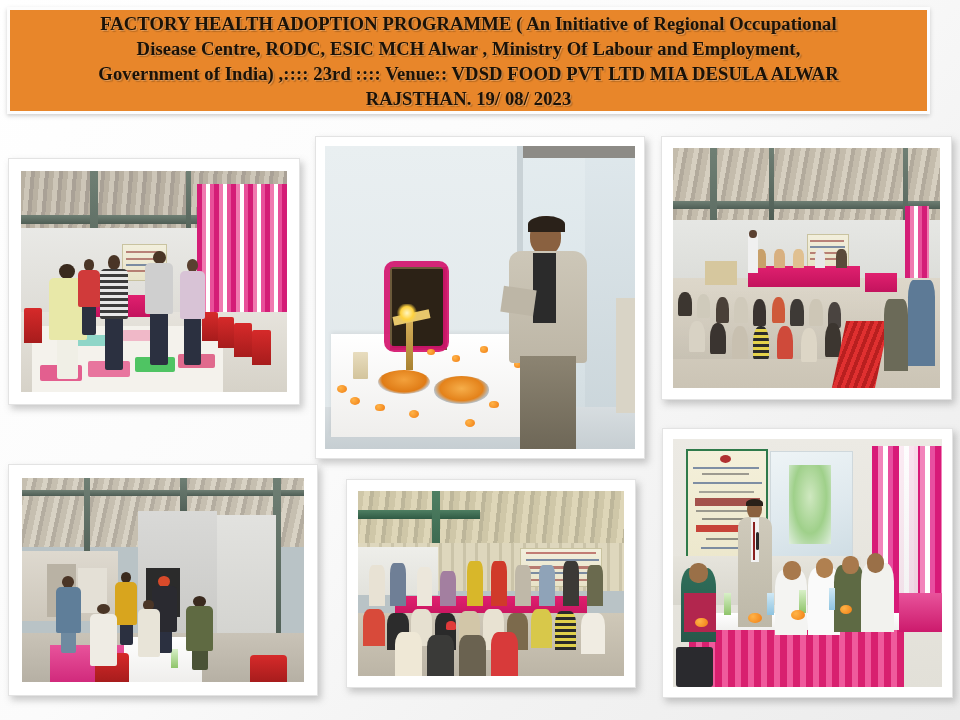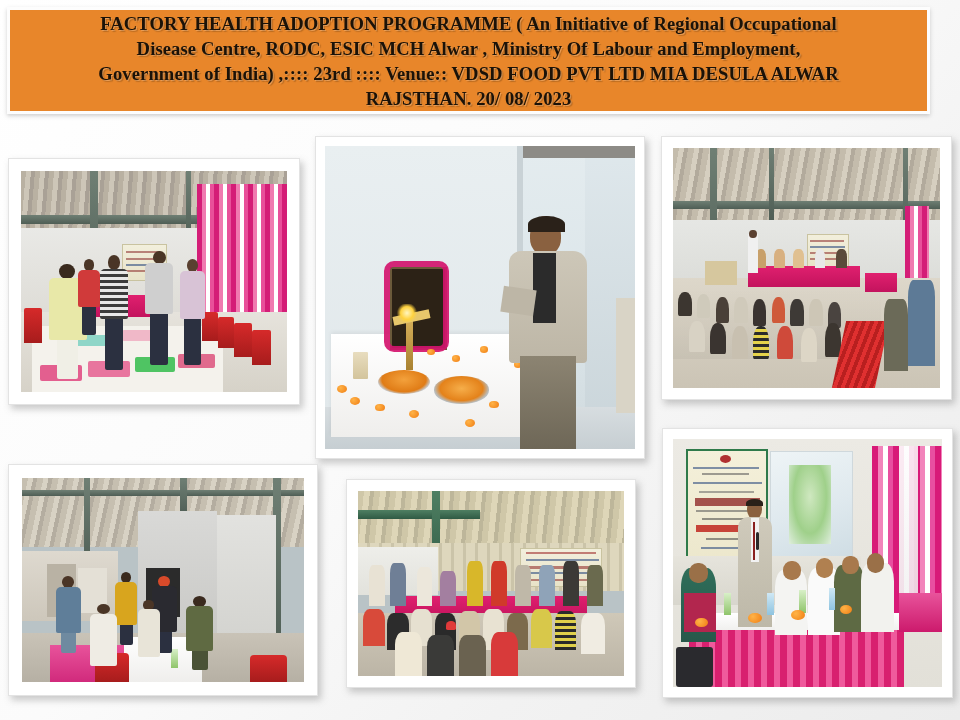--- a/index.html
+++ b/index.html
@@ -135,21 +135,21 @@
 </style>
 </head>
 <body>
 
 <div id="slide">
 
   <div id="title-banner">
     <div id="title-text">FACTORY  HEALTH  ADOPTION PROGRAMME  ( An Initiative of Regional Occupational
 Disease Centre, RODC,  ESIC MCH Alwar , Ministry  Of  Labour and Employment,
 Government of India)  ,:::: 23rd :::: Venue:: VDSD  FOOD   PVT LTD   MIA   DESULA   ALWAR
-RAJSTHAN. 20/ 08/ 2023</div>
+RAJSTHAN. 19/ 08/ 2023</div>
   </div>
 
   <div class="photo-frame" id="photo-1">
     <div class="photo-inner">
       <div class="scene soft">
         <div class="roof-metal" style="height:26%;"></div>
         <div class="beam" style="left:0;top:20%;width:100%;height:4%;"></div>
         <div class="beam" style="left:26%;top:0;width:3%;height:58%;"></div>
         <div class="beam" style="left:62%;top:0;width:2%;height:34%;"></div>
         <div class="wall-white" style="top:26%;height:40%;"></div>

